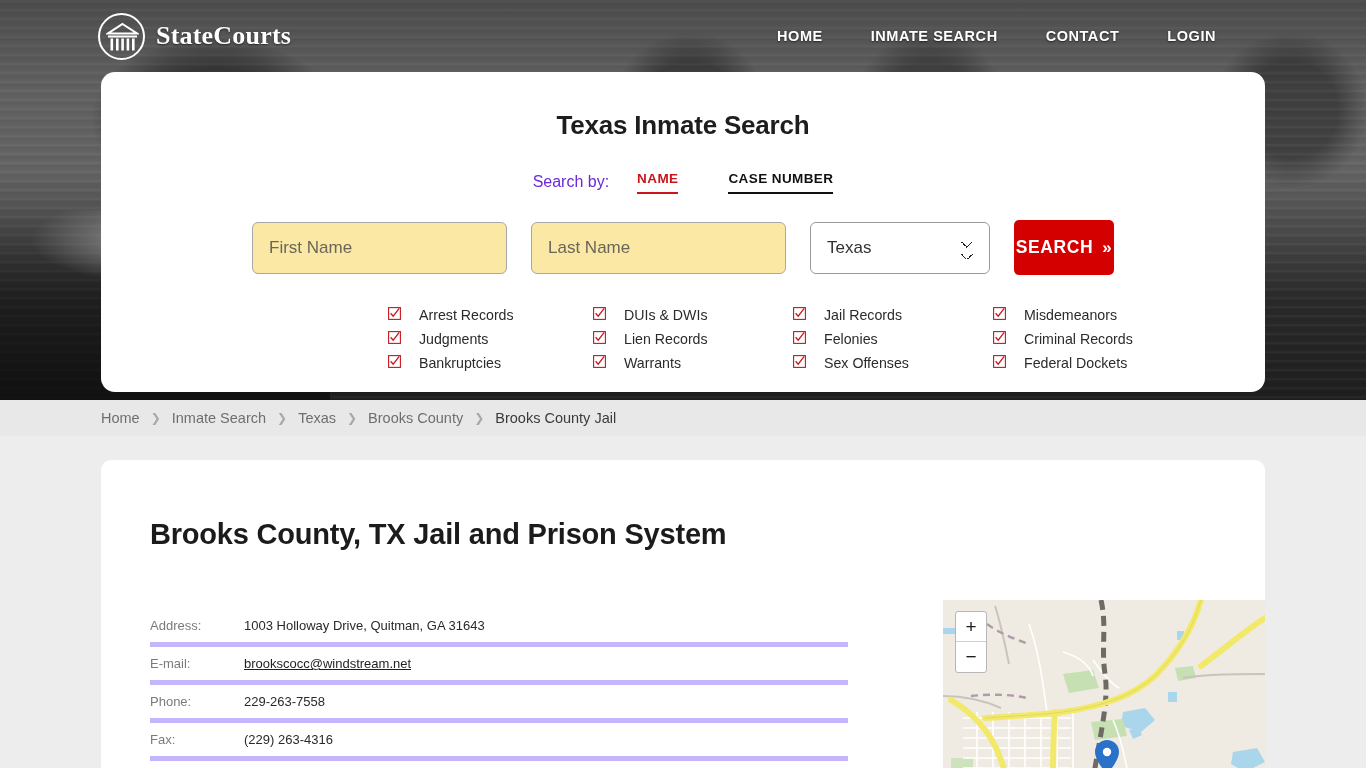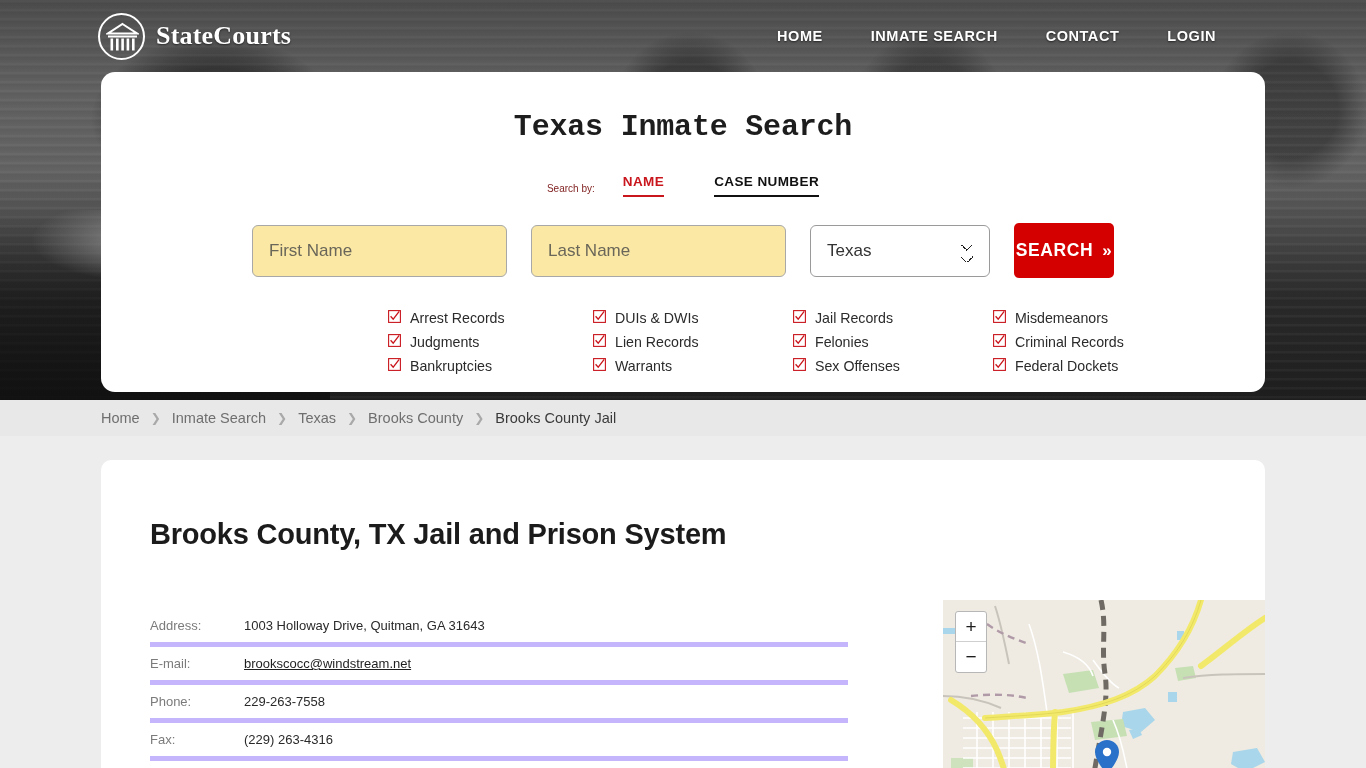--- a/index.html
+++ b/index.html
@@ -104,38 +104,37 @@
     top: 72px;
     width: 1164px;
     height: 320px;
     background: #ffffff;
     border-radius: 14px;
     z-index: 4;
     padding-top: 24px;
   }
   .card-title {
     text-align: center;
-    font-size: 30px;
+    font-size: 26px;
     font-weight: bold;
     color: #1d1d1d;
     letter-spacing: -0.2px;
     margin-top: 14px;
-    font-family: Liberation Mono, monospace;
   }
   .searchby-row {
     display: flex;
     align-items: flex-end;
     justify-content: center;
     gap: 0;
     margin-top: 25px;
     height: 28px;
   }
   .searchby-label {
-    font-size: 10px;
-    color: #7f1d1d;
+    font-size: 16px;
+    color: #6d28d9;
     margin-right: 28px;
     padding-bottom: 3px;
   }
   .tab {
     font-size: 13.5px;
     font-weight: bold;
     letter-spacing: 0.4px;
     padding-bottom: 6px;
     cursor: pointer;
   }
@@ -203,21 +202,21 @@
   .records {
     display: grid;
     grid-template-columns: 205px 200px 200px auto;
     row-gap: 0;
     margin: 28px 0 0 287px;
     width: 760px;
   }
   .rec {
     display: flex;
     align-items: center;
-    gap: 9px;
+    gap: 18px;
     height: 24px;
     font-size: 14.2px;
     color: #2b2b2b;
   }
   .rec .chk { flex: none; line-height: 1; }
 
   
   .crumbbar {
     position: relative;
     width: 1366px;

